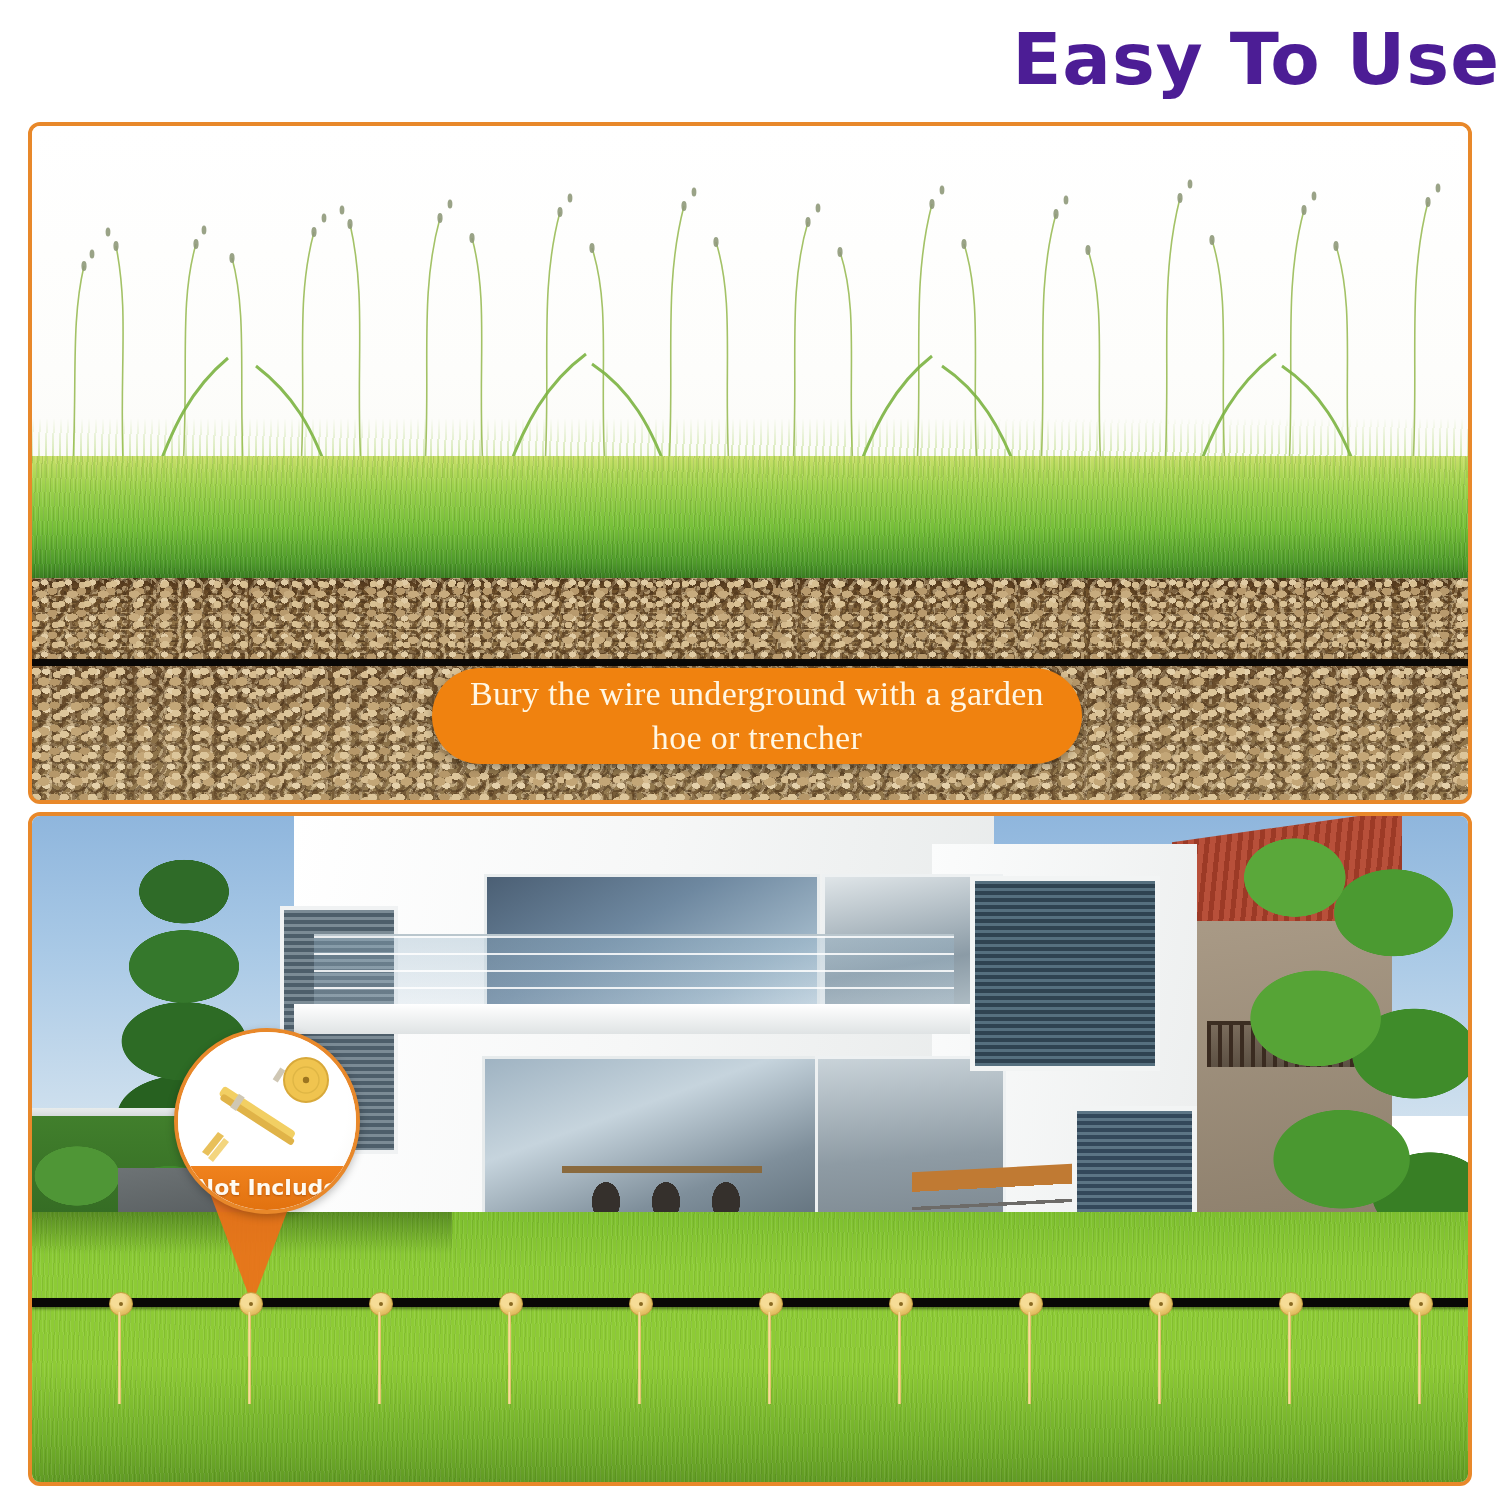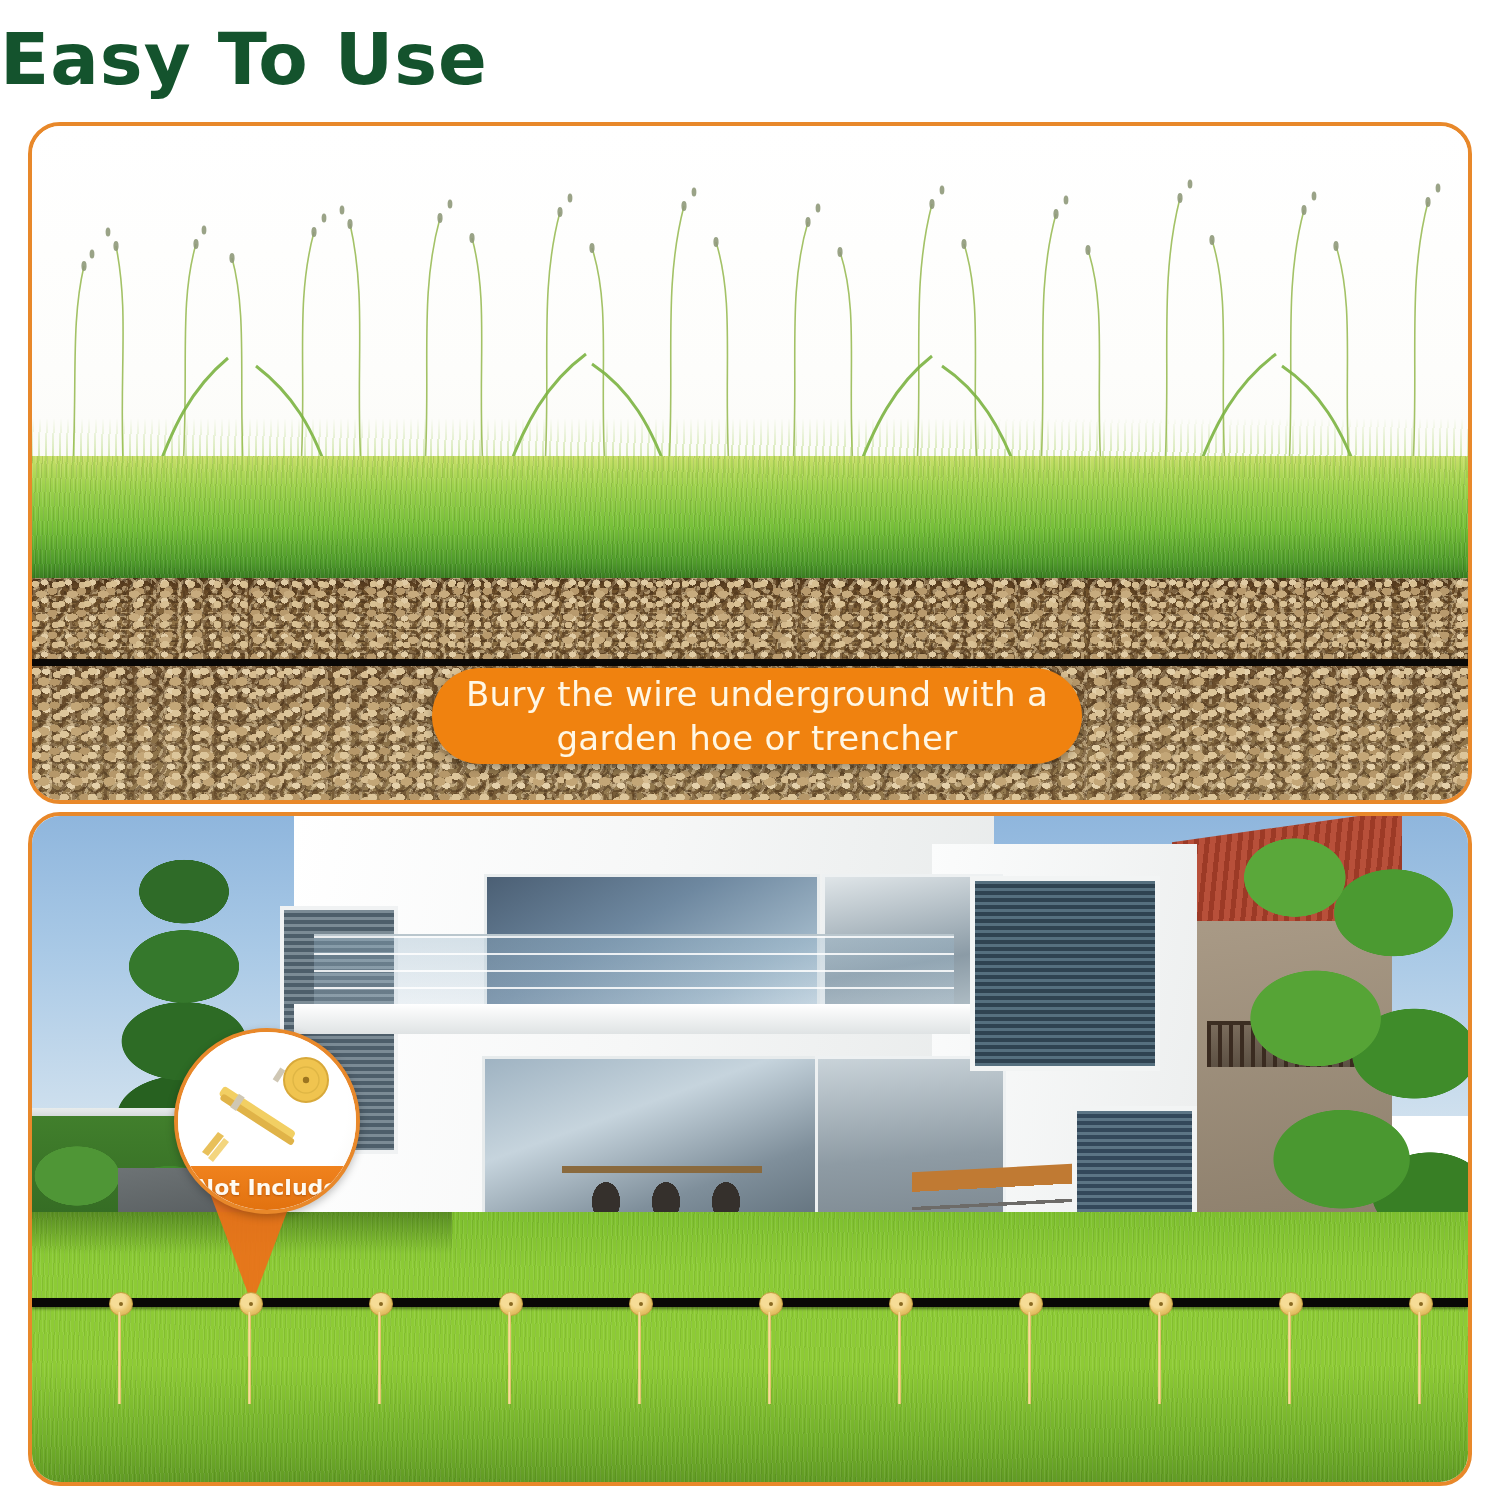--- a/index.html
+++ b/index.html
@@ -7,34 +7,34 @@
     width:1500px;height:1500px;
     font-family:"Liberation Sans", sans-serif;
     overflow:hidden;
     position:relative;
   }
   .page{position:relative;width:1500px;height:1500px;background:#fff;}
 
   
   .title{
     position:absolute;left:0;top:14px;width:1500px;
-    text-align:left;
+    text-align:right;
     font-size:72px;
     font-weight:bold;
     letter-spacing:1px;
-    color:#14532d;
+    color:#4c1d95;
     font-family:"DejaVu Sans", sans-serif;
     line-height:90px;
   }
 
   
   .panel{
     position:absolute;
     border:4px solid #E8882A;
-    border-radius:32px;
+    border-radius:12px;
     overflow:hidden;
     background:#fff;
     box-sizing:border-box;
   }
   #panel-top{left:28px;top:122px;width:1444px;height:682px;}
   #panel-bottom{left:28px;top:812px;width:1444px;height:674px;}
 
   .layer{position:absolute;left:0;width:100%;}
 
   
@@ -306,21 +306,21 @@
     text-align:center;
     color:#FFF7E4;
     font-family:"DejaVu Sans", sans-serif;
     font-size:34px;
     line-height:44px;
     letter-spacing:.3px;
     box-shadow:0 4px 10px rgba(0,0,0,.30);
     padding:10px 26px;
     box-sizing:border-box;
   }
-  #badge-top{left:432px;top:668px;width:650px;height:96px;}
+  #badge-top{left:432px;top:668px;width:650px;height:96px;font-family:Liberation Serif, serif;}
   #badge-bottom{left:398px;top:1364px;width:690px;height:106px;}
 </style>
 </head>
 <body>
 
 <div class="page">
 
   <div class="title">Easy To Use</div>
 
   <div class="panel" id="panel-top">

